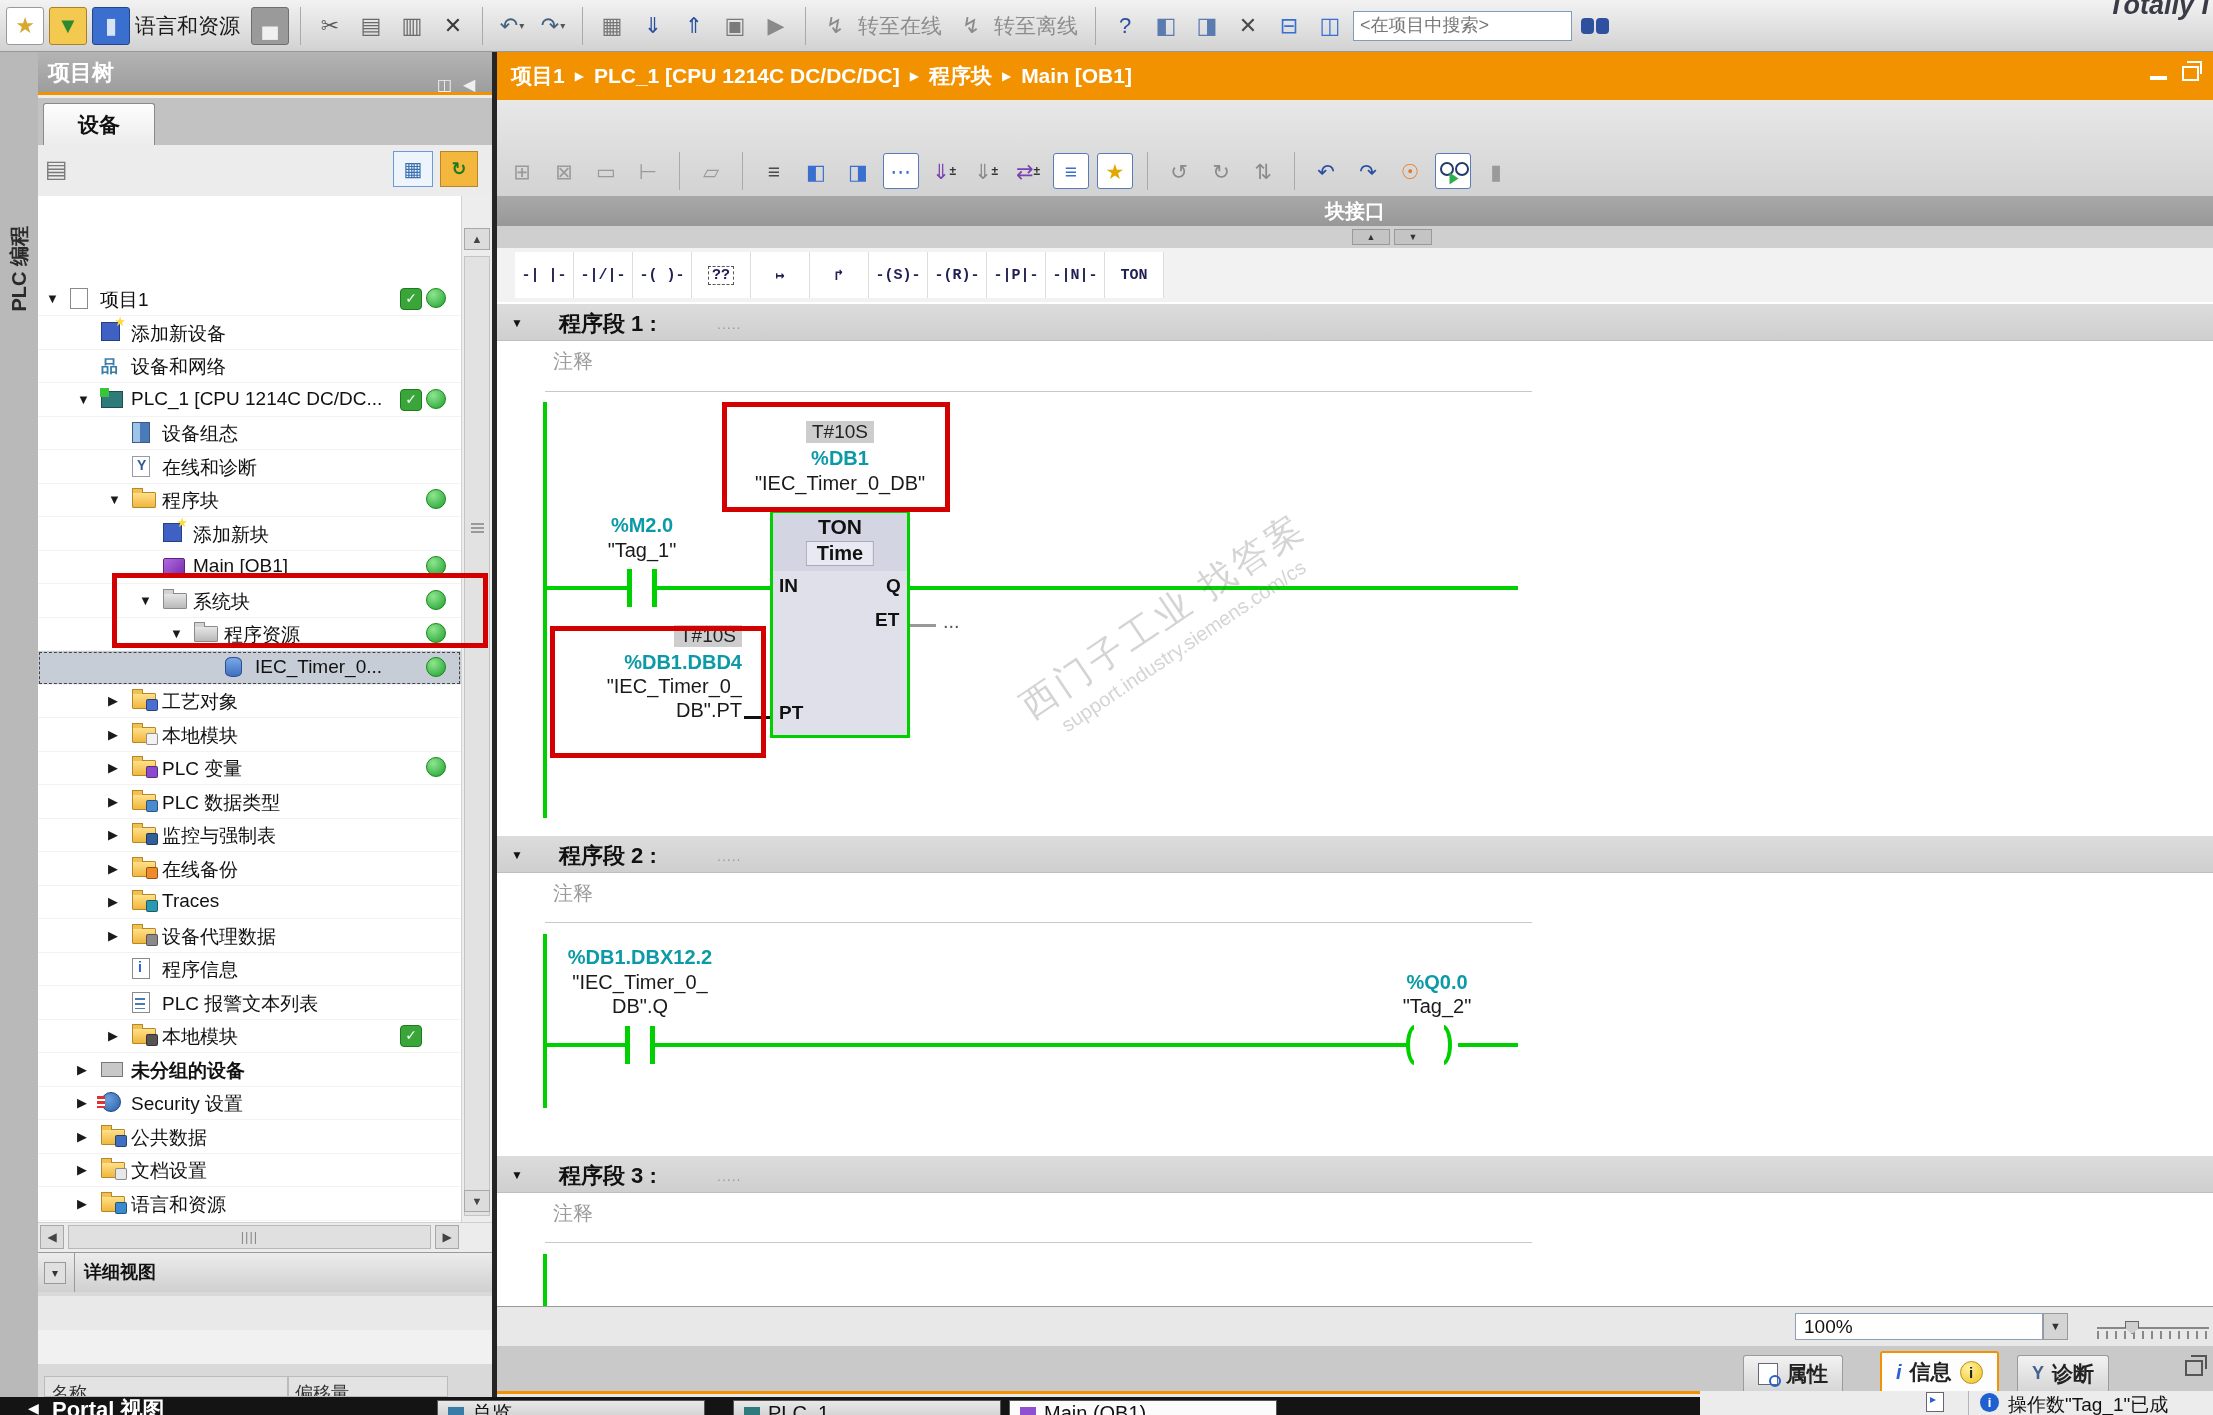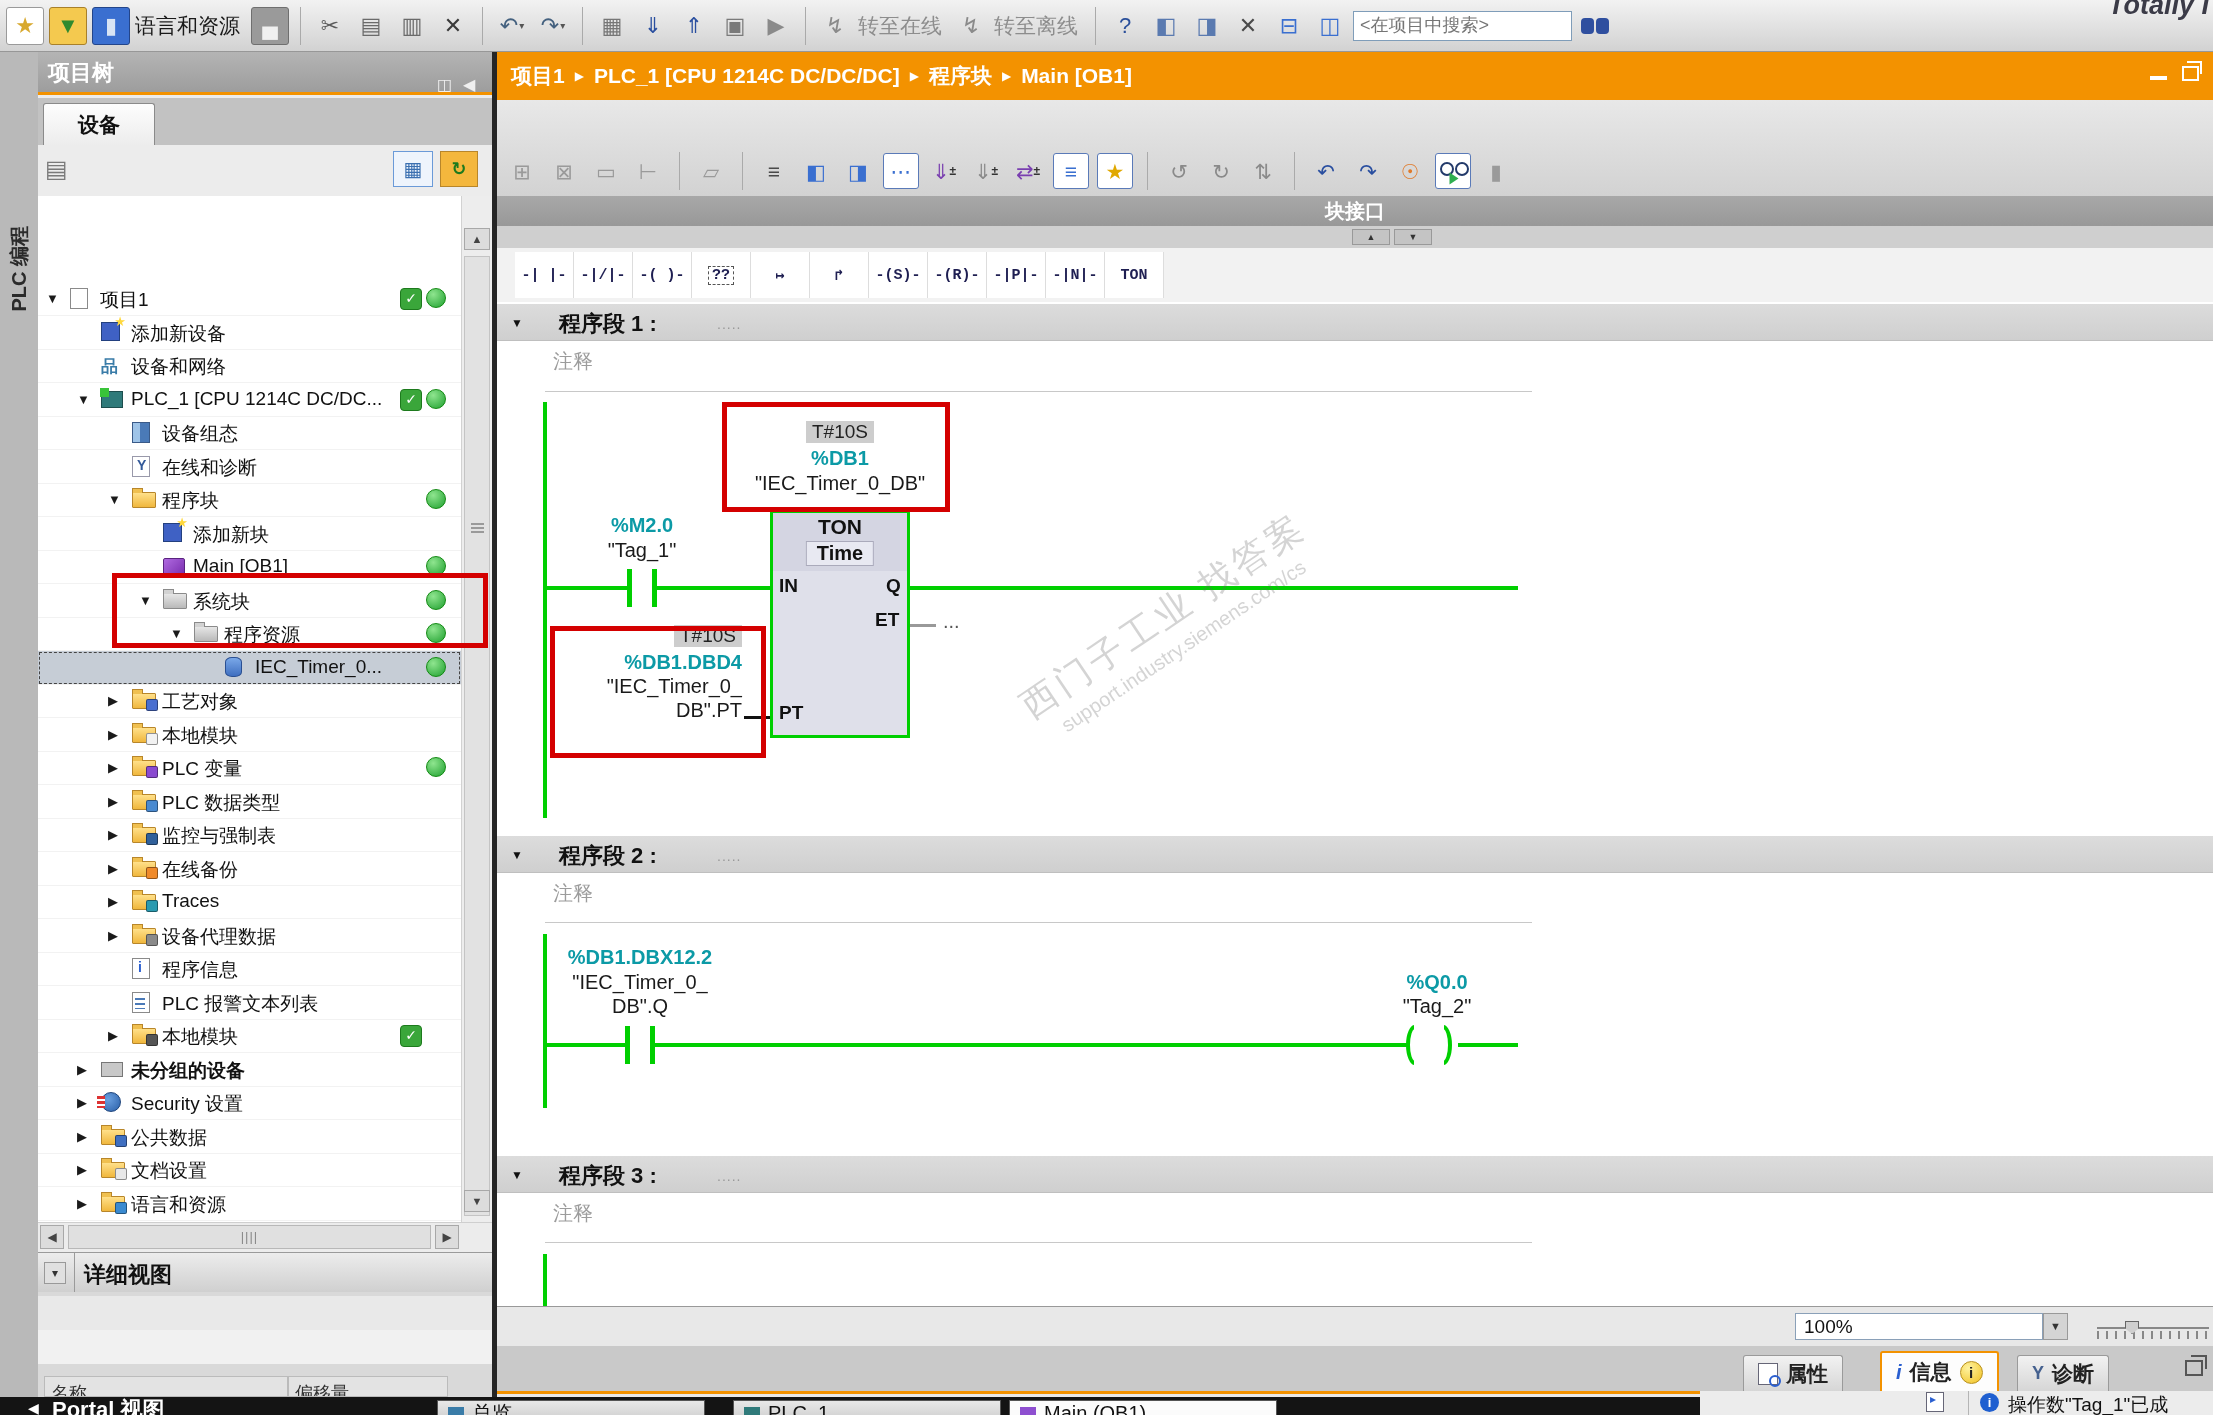--- a/index.html
+++ b/index.html
@@ -106,21 +106,21 @@
   .hs-btn{position:absolute;top:2px;width:24px;height:24px;background:#dcdcdc;border:1px solid #a8a8a8;
     text-align:center;font-size:12px;color:#444;line-height:22px;box-sizing:border-box;}
   .hs-thumb{position:absolute;left:30px;top:2px;width:363px;height:24px;background:#e0e0e0;border:1px solid #b8b8b8;
     text-align:center;color:#888;font-size:13px;line-height:22px;letter-spacing:1px;box-sizing:border-box;}
   
   #detailhdr{position:absolute;left:0;top:1200px;width:454px;height:40px;
     background:linear-gradient(#ececec,#cfcfcf);border-top:1px solid #9a9a9a;border-bottom:1px solid #9a9a9a;}
   #detailhdr .chev{position:absolute;left:6px;top:9px;width:22px;height:22px;background:#e0e0e0;
     border:1px solid #999;text-align:center;font-size:12px;line-height:20px;color:#333;box-sizing:border-box;}
   #detailhdr .dvline{position:absolute;left:36px;top:0;width:1px;height:40px;background:#9a9a9a;}
-  #detailhdr .dtitle{position:absolute;left:46px;top:7px;font-size:22px;font-weight:bold;color:#111;}
+  #detailhdr .dtitle{position:absolute;left:46px;top:7px;font-size:18px;font-weight:bold;color:#111;}
   #detailarea{position:absolute;left:0;top:1240px;width:454px;height:105px;background:#d9d9d9;padding-left:29px;}
   #detailarea .r1{position:absolute;left:0;top:4px;width:454px;height:34px;background:#e9e9e9;}
   #detailarea .r2{position:absolute;left:0;top:38px;width:454px;height:34px;background:#f1f1f1;}
   .dcol{position:absolute;top:84px;height:21px;background:#e3e3e3;border:1px solid #bbb;
     overflow:hidden;font-size:18px;color:#333;padding:4px 0 0 6px;box-sizing:border-box;}
   
   .redbox{position:absolute;border:5px solid #d40000;box-sizing:border-box;z-index:30;pointer-events:none;}
   
   #divider{position:absolute;left:492px;top:52px;width:5px;height:1345px;background:#252525;}
   

